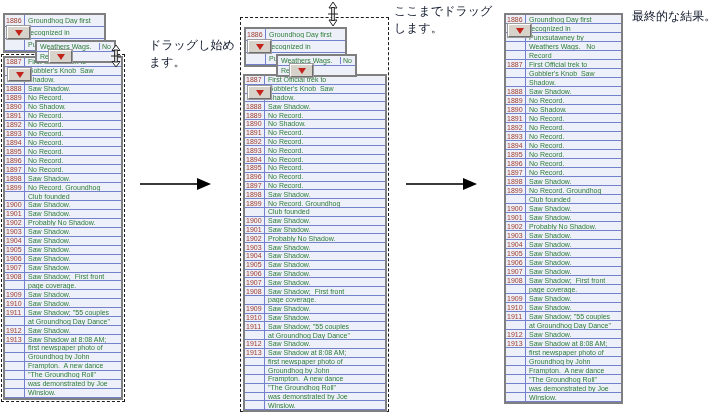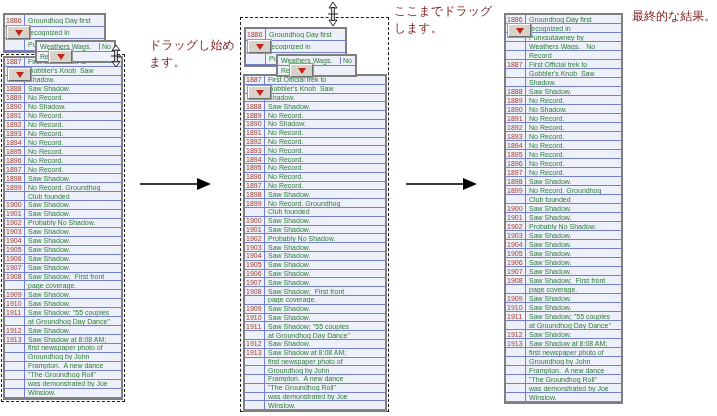--- a/index.html
+++ b/index.html
@@ -37,21 +37,21 @@
   .recbtn::after{content:"";width:0;height:0;border-left:4px solid transparent;
           border-right:4px solid transparent;border-top:6px solid #c2241c;}
 
   
   .fragrow{display:flex;align-items:center;height:9.5px;box-sizing:border-box;
            border-bottom:1px solid #7381cd;overflow:hidden;}
   .frag-left{flex:1;padding-left:3px;color:#2e7c39;white-space:pre;}
   .frag-no{flex:0 0 15px;box-sizing:border-box;border-left:1px solid #7381cd;
            padding-left:2px;color:#2e7c39;}
 
-  .caption{position:absolute;font-size:12px;line-height:17px;color:#7f1d1d;}
+  .caption{position:absolute;font-size:12px;line-height:17px;color:#0f172a;}
   .arrow{position:absolute;}
   .cursor{position:absolute;}
   .z1{z-index:1}.z2{z-index:2}.z3{z-index:3}.z4{z-index:4}.z5{z-index:5}
 </style>
 </head>
 <body>
 
 <div class="stage">
 
   <div class="dashedsel z1" style="left:1px;top:54px;width:124px;">

